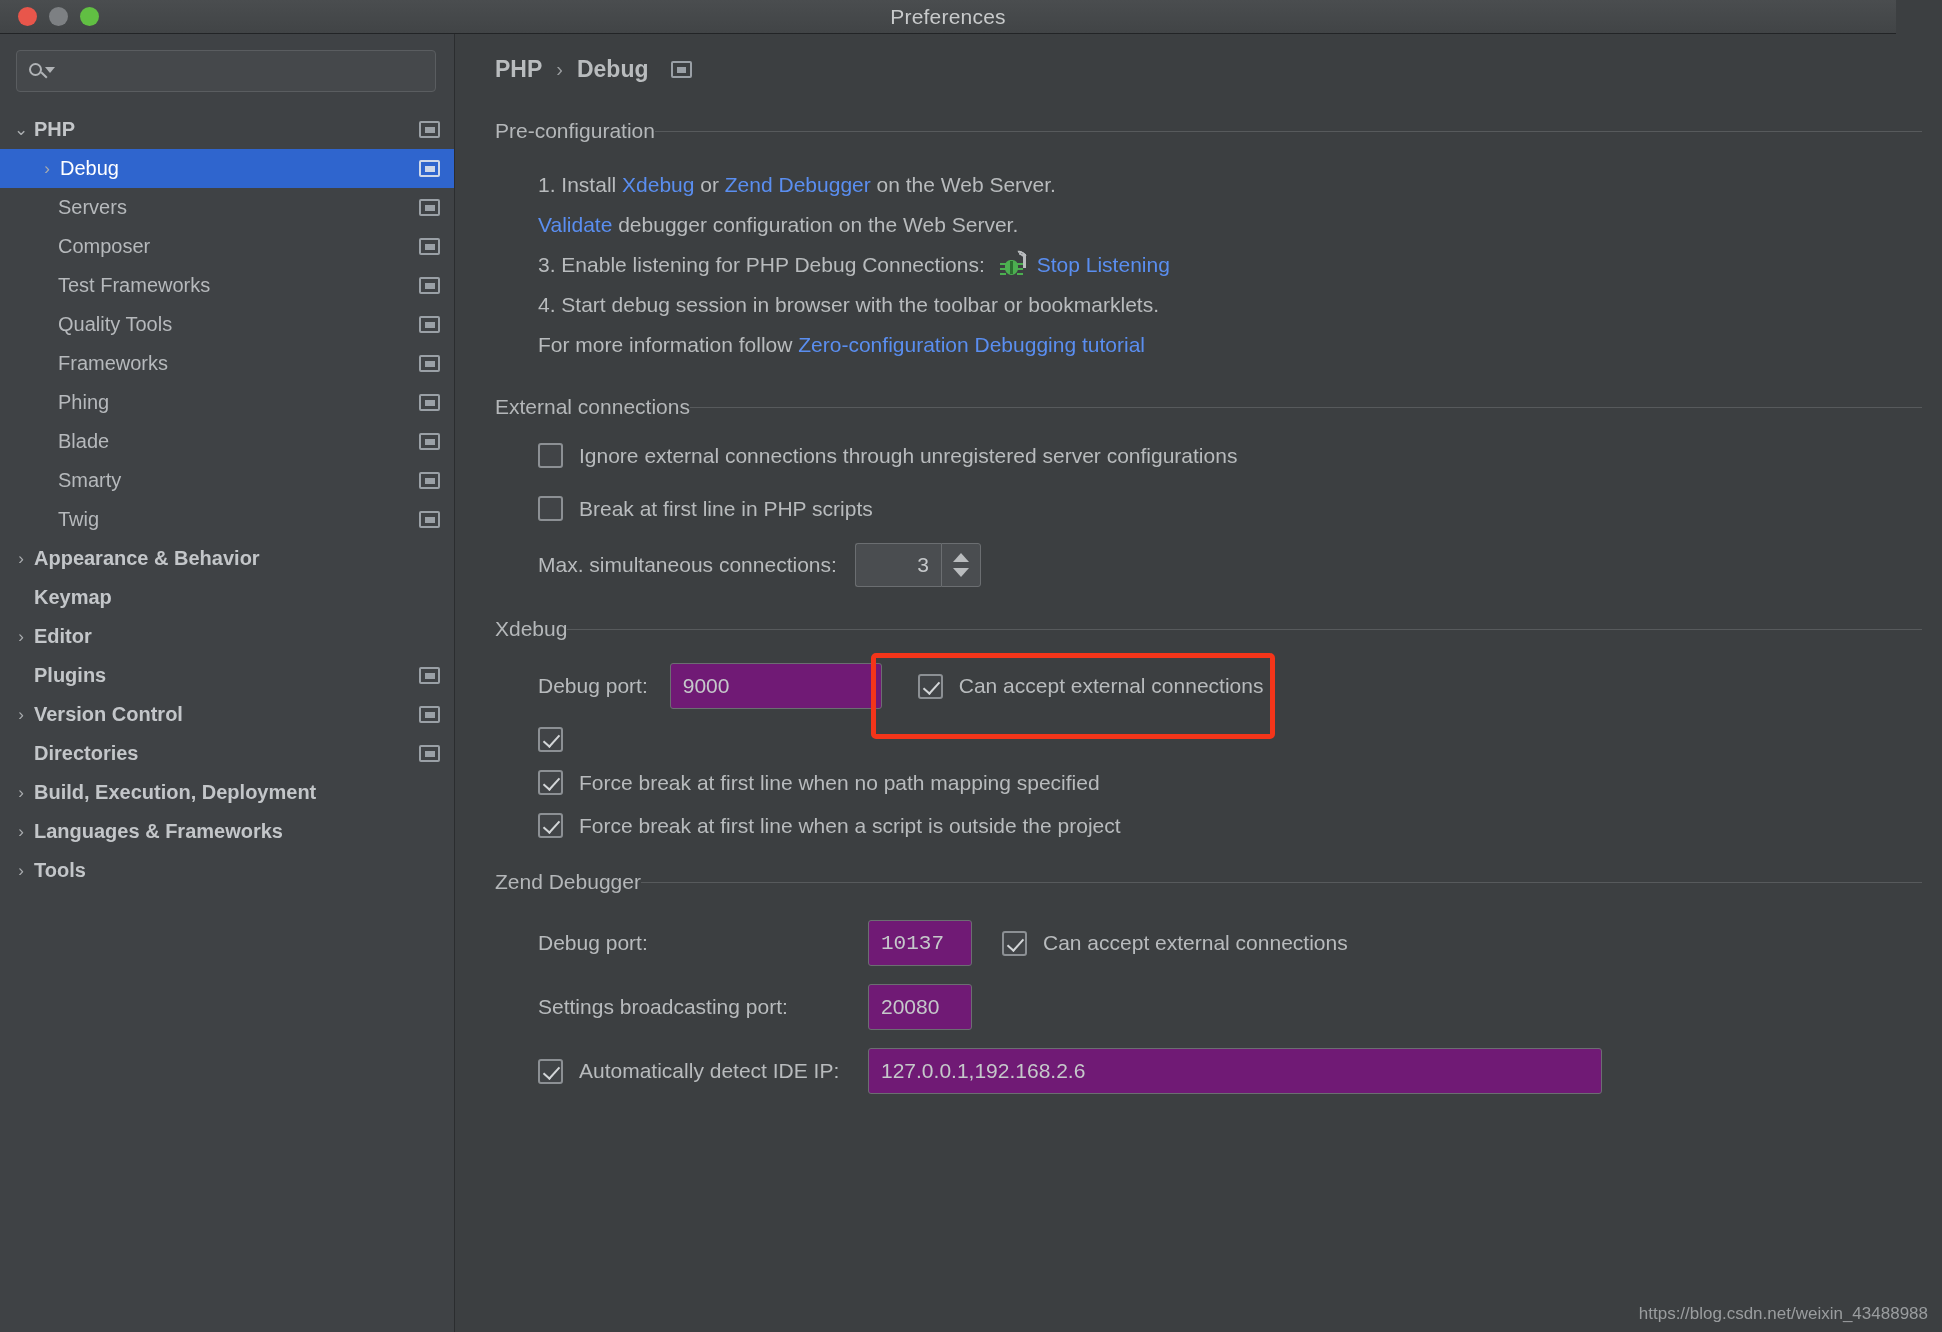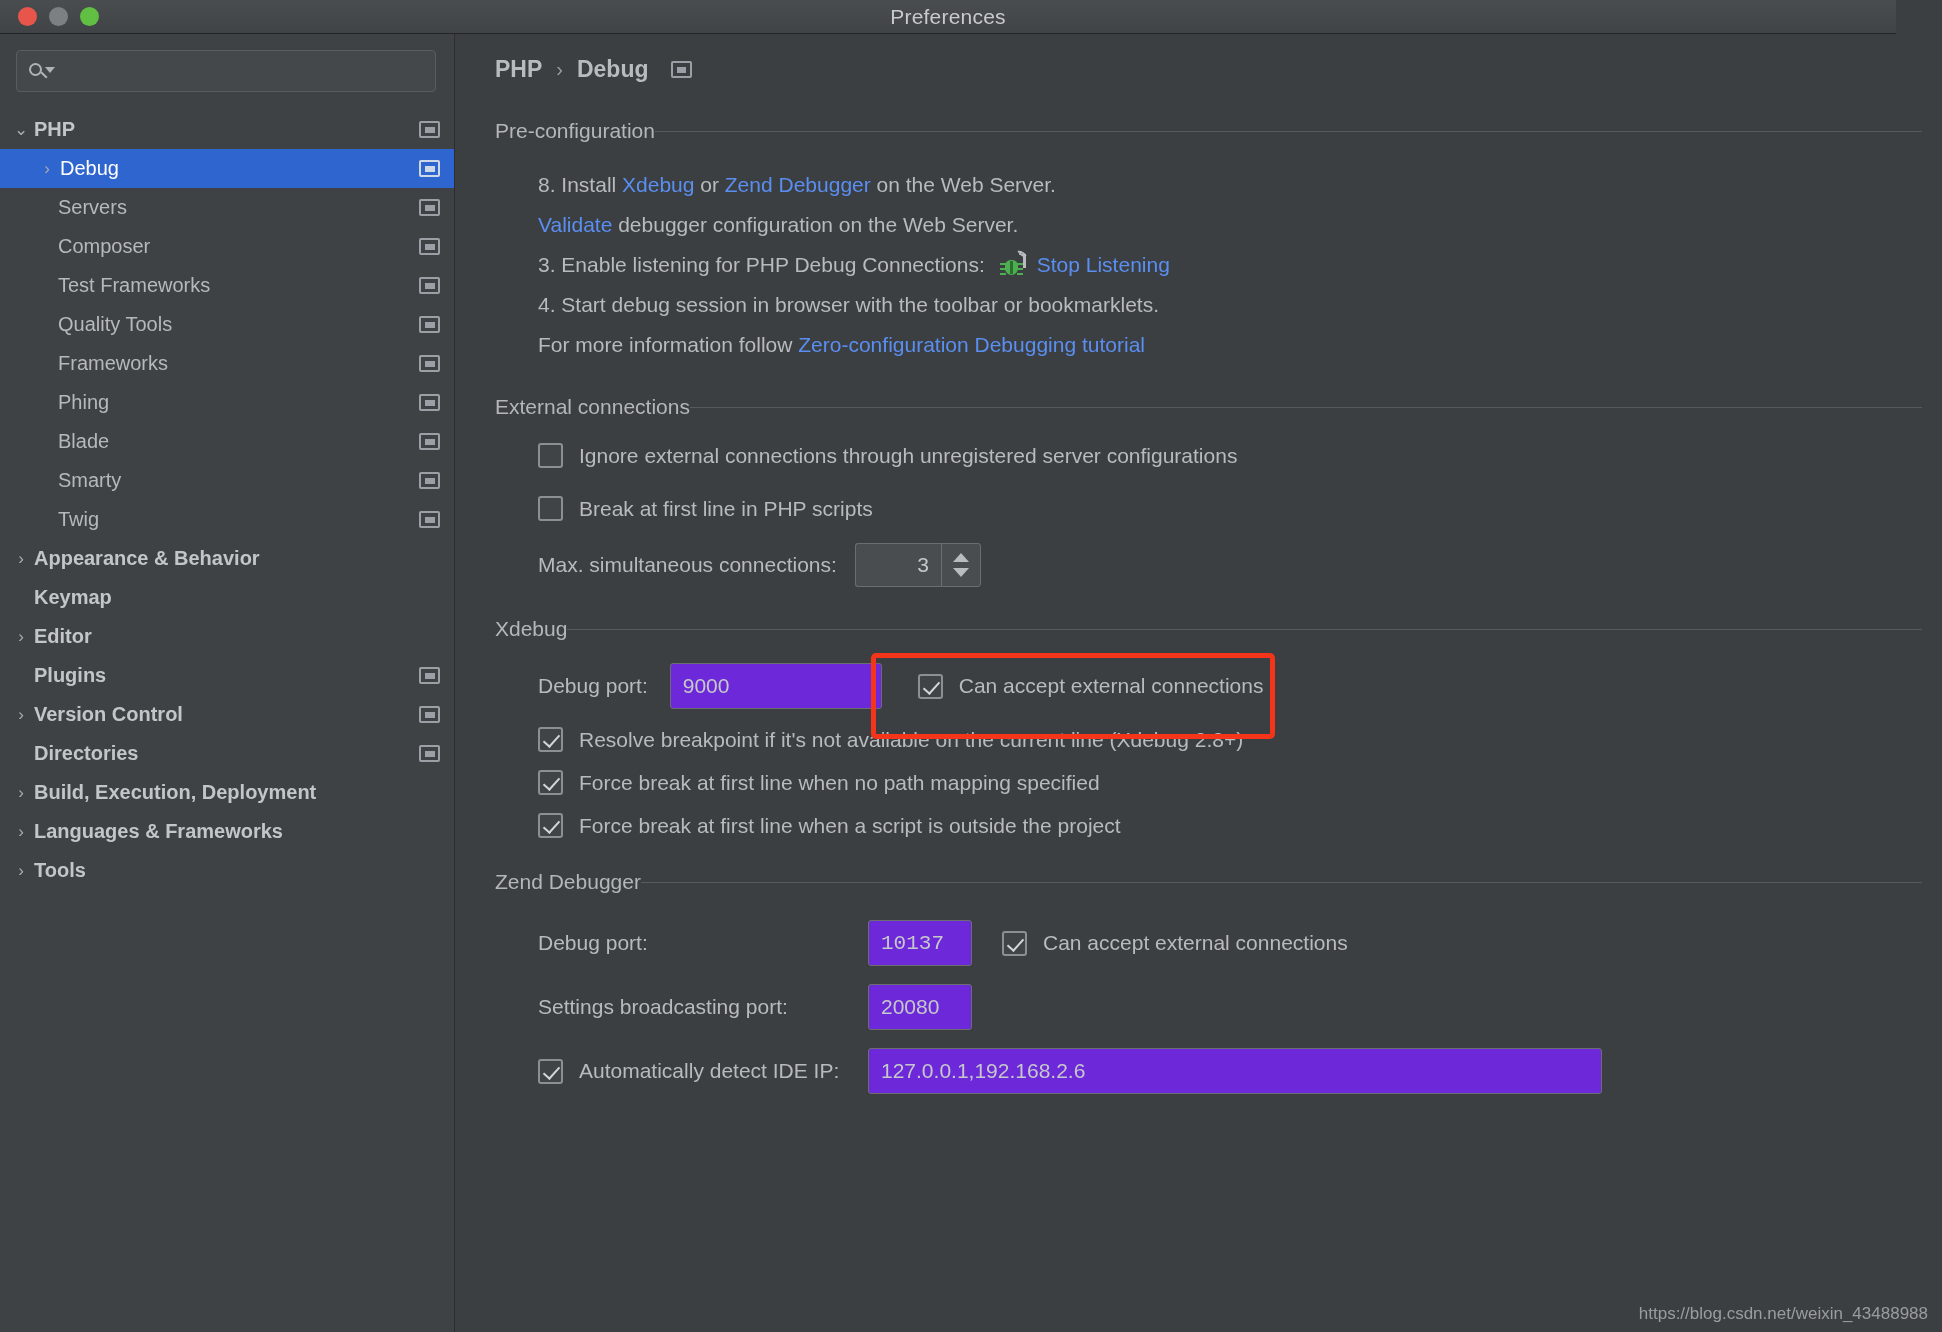--- a/index.html
+++ b/index.html
@@ -157,21 +157,21 @@
   .cb.checked::after {
     content: ""; position: absolute; left: 7px; top: 2px;
     width: 7px; height: 14px; border: solid #d3d6d8;
     border-width: 0 2.5px 2.5px 0; transform: rotate(42deg);
   }
   .cb-label { font-size: 21px; color: #b8bbbd; white-space: nowrap; }
 
   .field-label { font-size: 21px; color: #b8bbbd; white-space: nowrap; }
 
   .textfield {
-    background: #6d28d9; border: 1px solid #6b6e71; border-radius: 3px;
+    background: #701a75; border: 1px solid #6b6e71; border-radius: 3px;
     color: #c5c8ca; font-size: 21px; font-family: "Liberation Sans", sans-serif;
     padding: 0 12px; height: 46px; line-height: 44px; outline: none;
   }
   .spinner { display: flex; align-items: stretch; }
   .spinner .val {
     width: 86px; background: #4a4d50; border: 1px solid #6b6e71;
     border-right: none; border-radius: 3px 0 0 3px;
     color: #c5c8ca; font-size: 21px; text-align: right;
     padding: 0 12px; height: 44px; line-height: 42px;
   }
@@ -347,21 +347,21 @@
       </span>
   </div>
 
   <div class="section-head">
     <span class="t">Pre-configuration</span>
     <span class="rule"></span>
   </div>
 
   <div class="steps">
     <div class="step">
-      <span>8. Install </span><span class="lnk">Xdebug</span><span> or </span><span class="lnk">Zend Debugger</span><span> on the Web Server.</span>
+      <span>1. Install </span><span class="lnk">Xdebug</span><span> or </span><span class="lnk">Zend Debugger</span><span> on the Web Server.</span>
     </div>
     <div class="step sub">
       <span class="lnk">Validate</span><span> debugger configuration on the Web Server.</span>
     </div>
     <div class="step">
       <span>3. Enable listening for PHP Debug Connections:</span><span class="bug-icon">
         <span class="wave w1"></span><span class="wave w2"></span><span class="bar"></span>
         <span class="body"></span><span class="spine"></span>
         <span class="leg l1"></span><span class="leg l2"></span><span class="leg l3"></span>
         <span class="leg r1"></span><span class="leg r2"></span><span class="leg r3"></span>
@@ -406,21 +406,20 @@
 
   <div class="row" style="margin-top:22px">
     <span class="field-label">Debug port:</span>
     <input class="textfield" style="width: 212px; margin-left: 22px;" value="9000">
     <span class="cb checked" style="margin-left:36px"></span>
     <span class="cb-label">Can accept external connections</span>
   </div>
 
   <div class="row" style="margin-top:18px">
     <span class="cb checked"></span>
-    <span class="cb-label">Resolve breakpoint if it's not available on the current line (Xdebug 2.8+)</span>
   </div>
   <div class="row" style="margin-top:18px">
     <span class="cb checked"></span>
     <span class="cb-label">Force break at first line when no path mapping specified</span>
   </div>
   <div class="row" style="margin-top:18px">
     <span class="cb checked"></span>
     <span class="cb-label">Force break at first line when a script is outside the project</span>
   </div>
 

